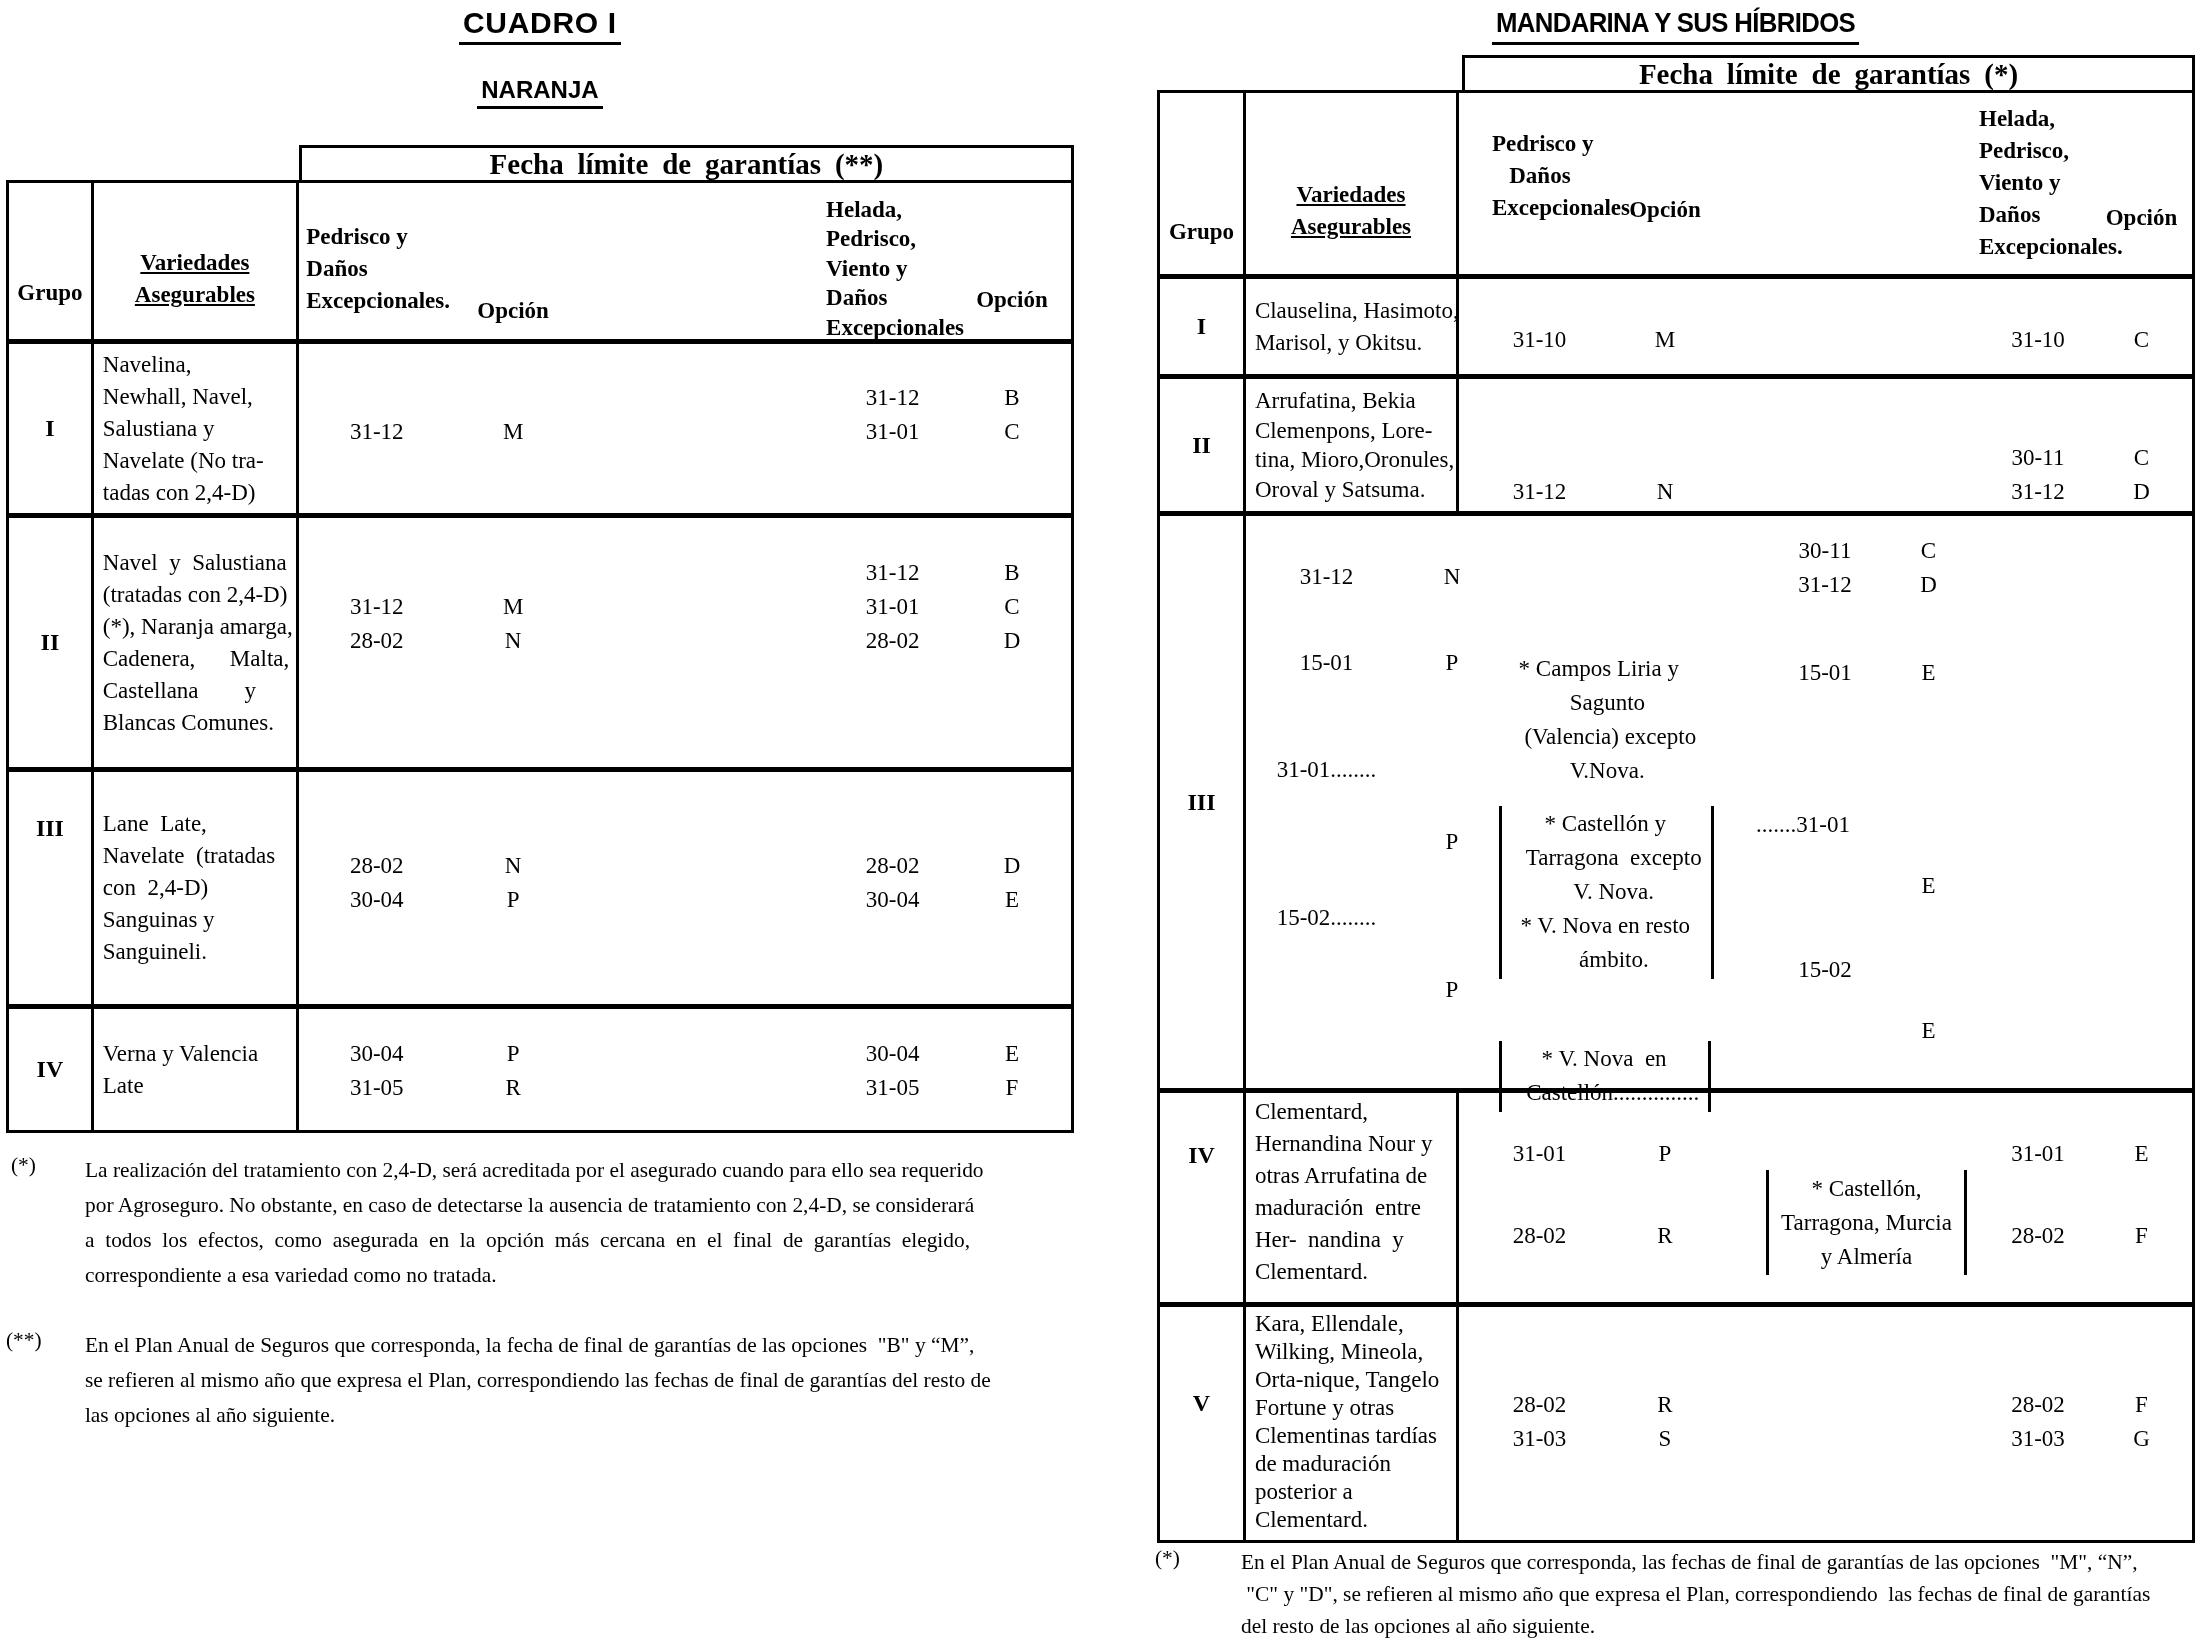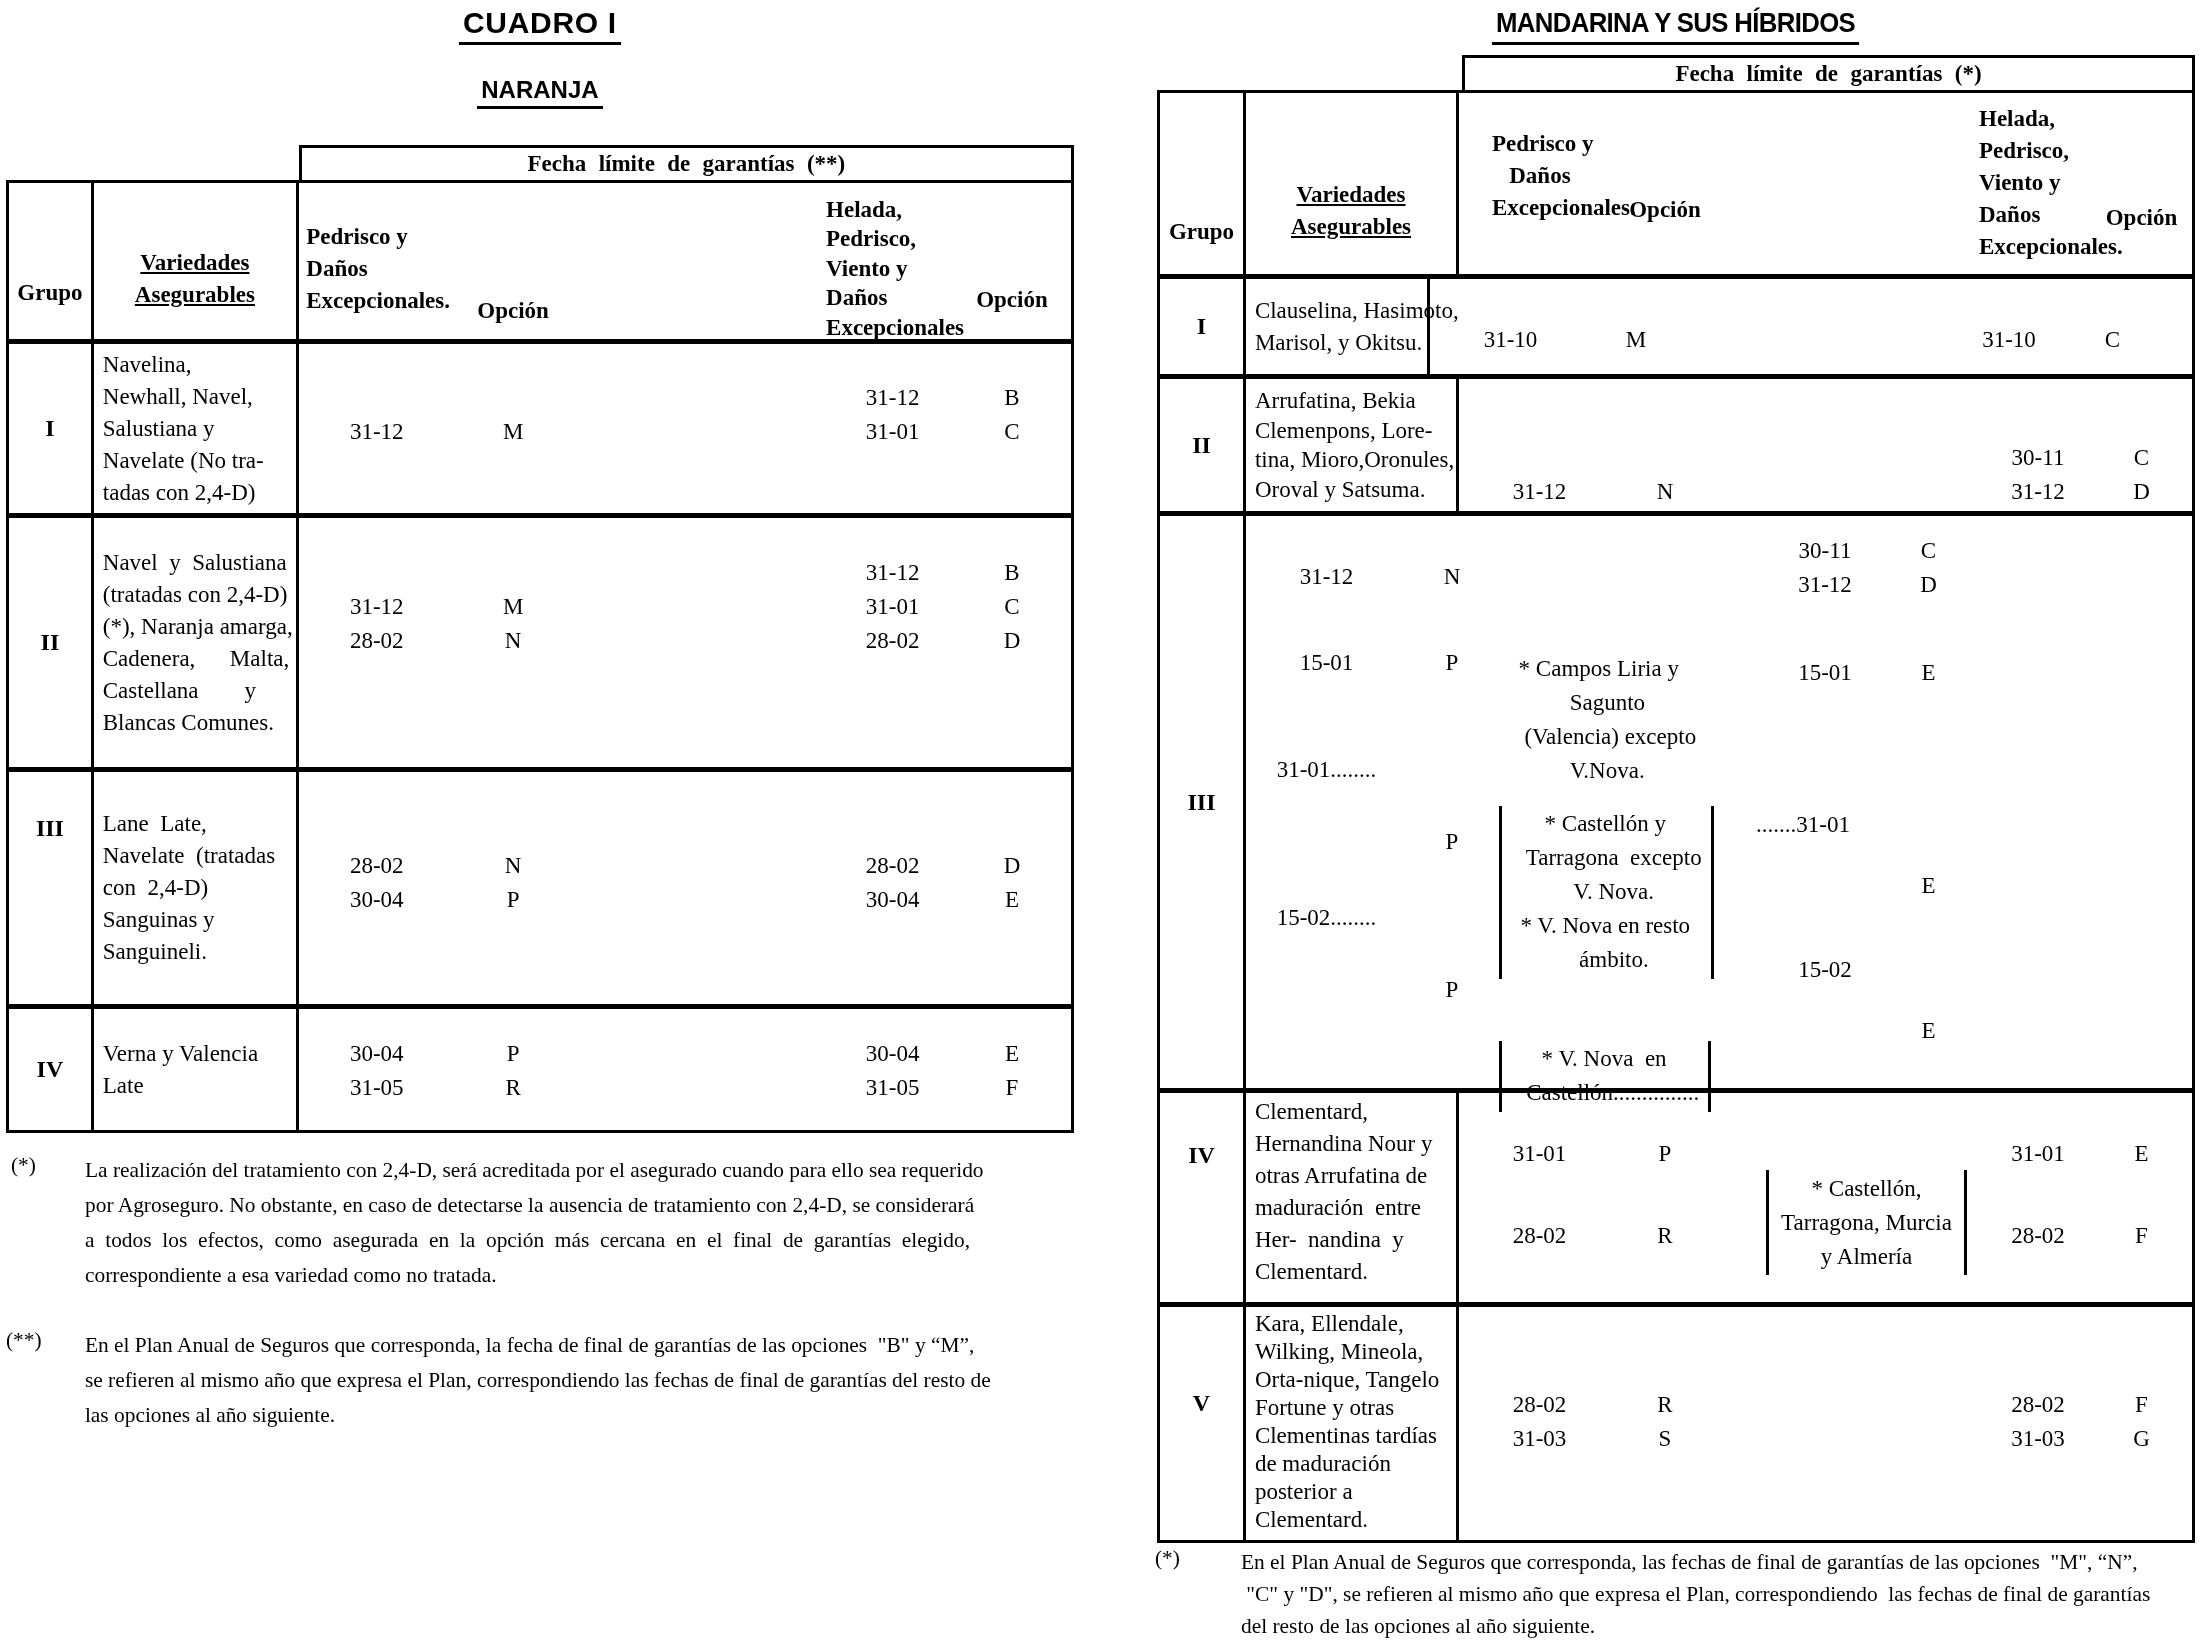--- a/index.html
+++ b/index.html
@@ -7,21 +7,21 @@
   .pre{white-space:pre;}
   .bold{font-weight:bold;}
   .center{text-align:center;text-decoration:underline;}
 
   
   .title-wrap{position:absolute;text-align:center;}
   .title-underline{display:inline-block;border-bottom:3.7px solid #000;padding:0 4.4px 2.2px 4.4px;font-weight:bold;font-family:"Liberation Sans",sans-serif;}
 
   
   .tbl{position:absolute;}
-  .gbox{position:absolute;border:3px solid #000;box-sizing:border-box;display:flex;align-items:center;justify-content:center;font-weight:bold;font-size:23px;word-spacing:6.6px;}
+  .gbox{position:absolute;border:3px solid #000;box-sizing:border-box;display:flex;align-items:center;justify-content:center;font-weight:bold;font-size:29px;word-spacing:6.6px;}
   .main{position:absolute;border:3px solid #000;box-sizing:content-box;background:#fff;}
   .row{display:flex;box-sizing:content-box;}
   .row.bt{border-top:5.2px solid #000;}
   .cell{box-sizing:border-box;}
   .cg{border-right:3px solid #000;display:flex;align-items:center;justify-content:center;font-weight:bold;font-size:24px;}
   .cv{border-right:3px solid #000;display:flex;align-items:center;padding-left:8.9px;font-size:23px;}
   .cgar{display:flex;}
   .sub{display:flex;flex-direction:column;align-items:center;font-size:23px;}
   .sub .pre{line-height:34px;text-align:center;}
   .lh44{line-height:32px !important;}
@@ -257,21 +257,21 @@
 Excepcionales.</div>
         </div>
         <div class="sub r-o2">
           <div class="pre bold" style="margin-top:108px;">Opción</div>
         </div>
       </div>
     </div>
 
     <div class="row bt" style="height:95px;">
       <div class="cell cg" style="width:86px;">I</div>
-      <div class="cell cv" style="width:184px;">
+      <div class="cell cv" style="width:213px;">
         <div class="pre vtext">Clauselina, Hasimoto,
 Marisol, y Okitsu.</div>
       </div>
       <div class="cell cgar" style="width:727px;">
         <div class="sub r-p">
             <div class="pre" style="margin-top:44px;">31-10</div>
           </div>
         <div class="sub r-o1">
             <div class="pre" style="margin-top:44px;">M</div>
           </div>

